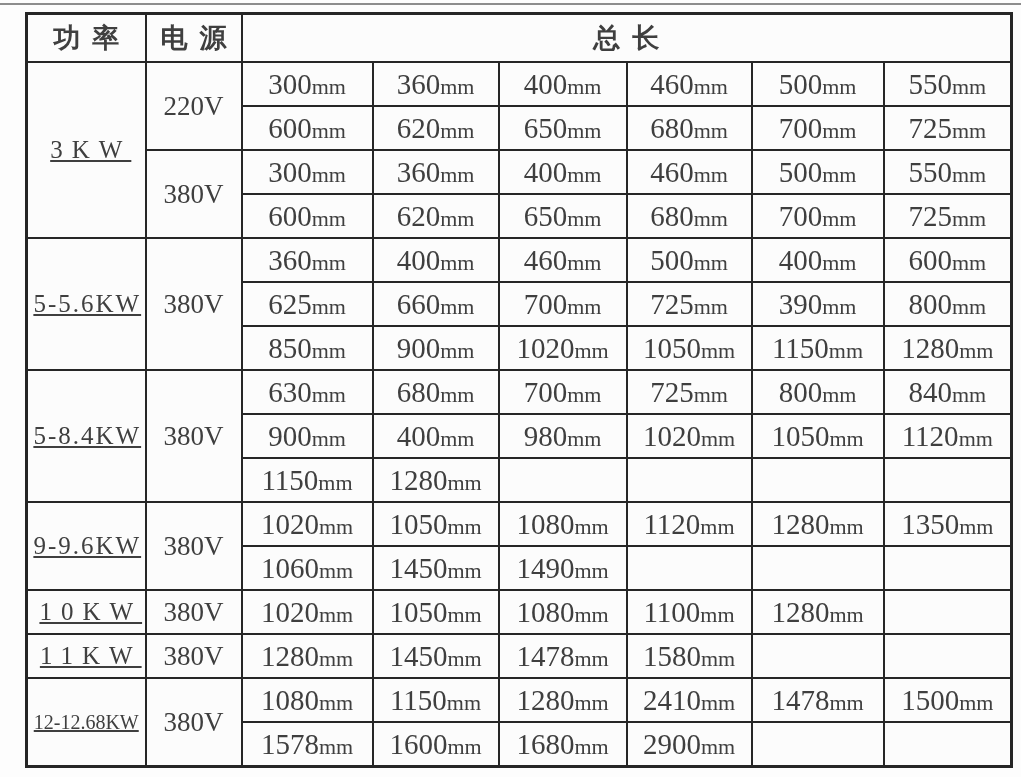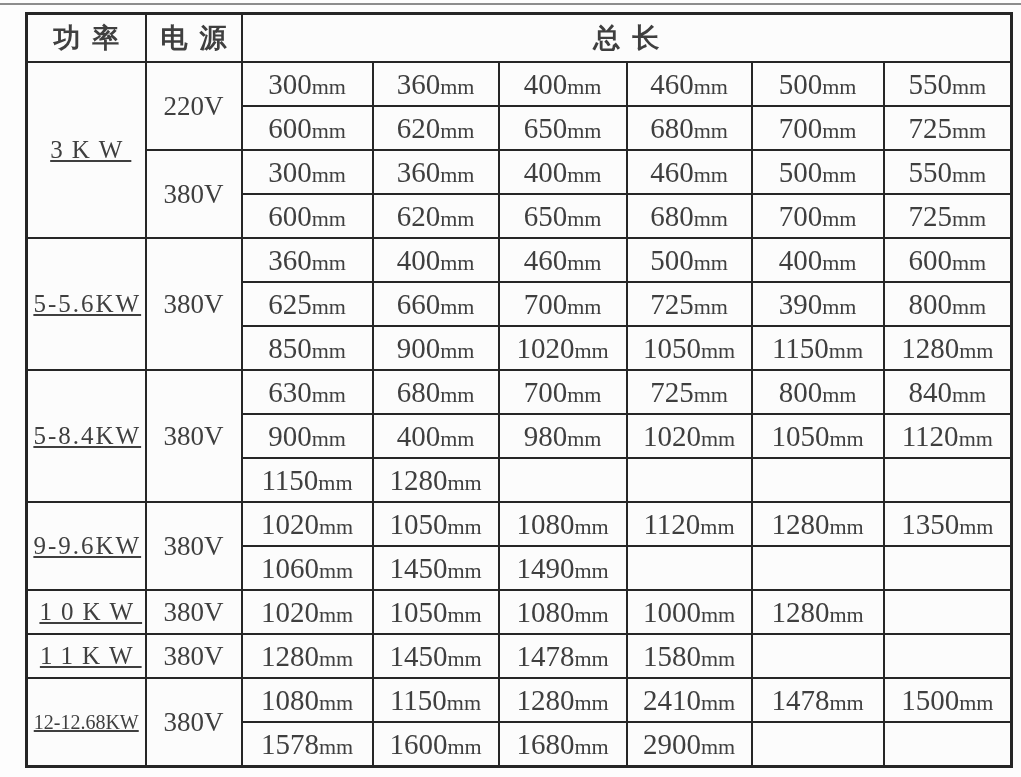--- a/index.html
+++ b/index.html
@@ -198,21 +198,21 @@
           <td class="length-cell"></td>
           <td class="length-cell"></td>
           <td class="length-cell"></td>
         </tr>
         <tr>
           <td rowspan="1" class="power-cell wide">10KW</td>
           <td rowspan="1" class="voltage-cell">380V</td>
           <td class="length-cell"><span class="num">1020</span><span class="unit">mm</span></td>
           <td class="length-cell"><span class="num">1050</span><span class="unit">mm</span></td>
           <td class="length-cell"><span class="num">1080</span><span class="unit">mm</span></td>
-          <td class="length-cell"><span class="num">1000</span><span class="unit">mm</span></td>
+          <td class="length-cell"><span class="num">1100</span><span class="unit">mm</span></td>
           <td class="length-cell"><span class="num">1280</span><span class="unit">mm</span></td>
           <td class="length-cell"></td>
         </tr>
         <tr>
           <td rowspan="1" class="power-cell wide">11KW</td>
           <td rowspan="1" class="voltage-cell">380V</td>
           <td class="length-cell"><span class="num">1280</span><span class="unit">mm</span></td>
           <td class="length-cell"><span class="num">1450</span><span class="unit">mm</span></td>
           <td class="length-cell"><span class="num">1478</span><span class="unit">mm</span></td>
           <td class="length-cell"><span class="num">1580</span><span class="unit">mm</span></td>

